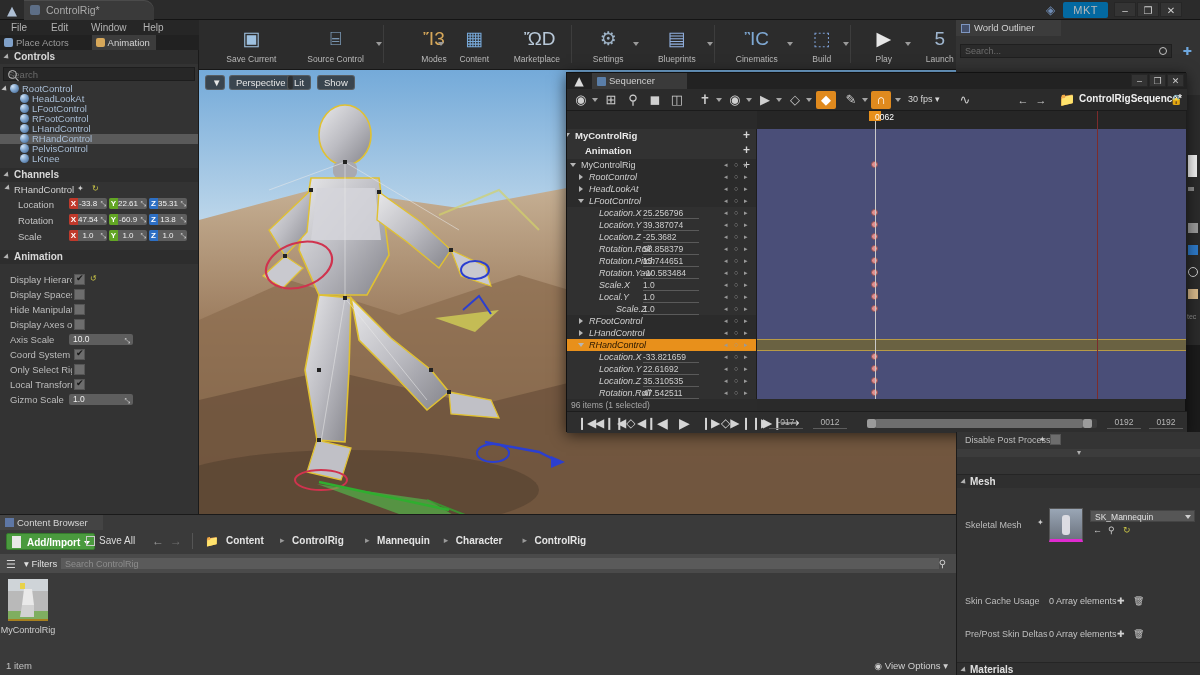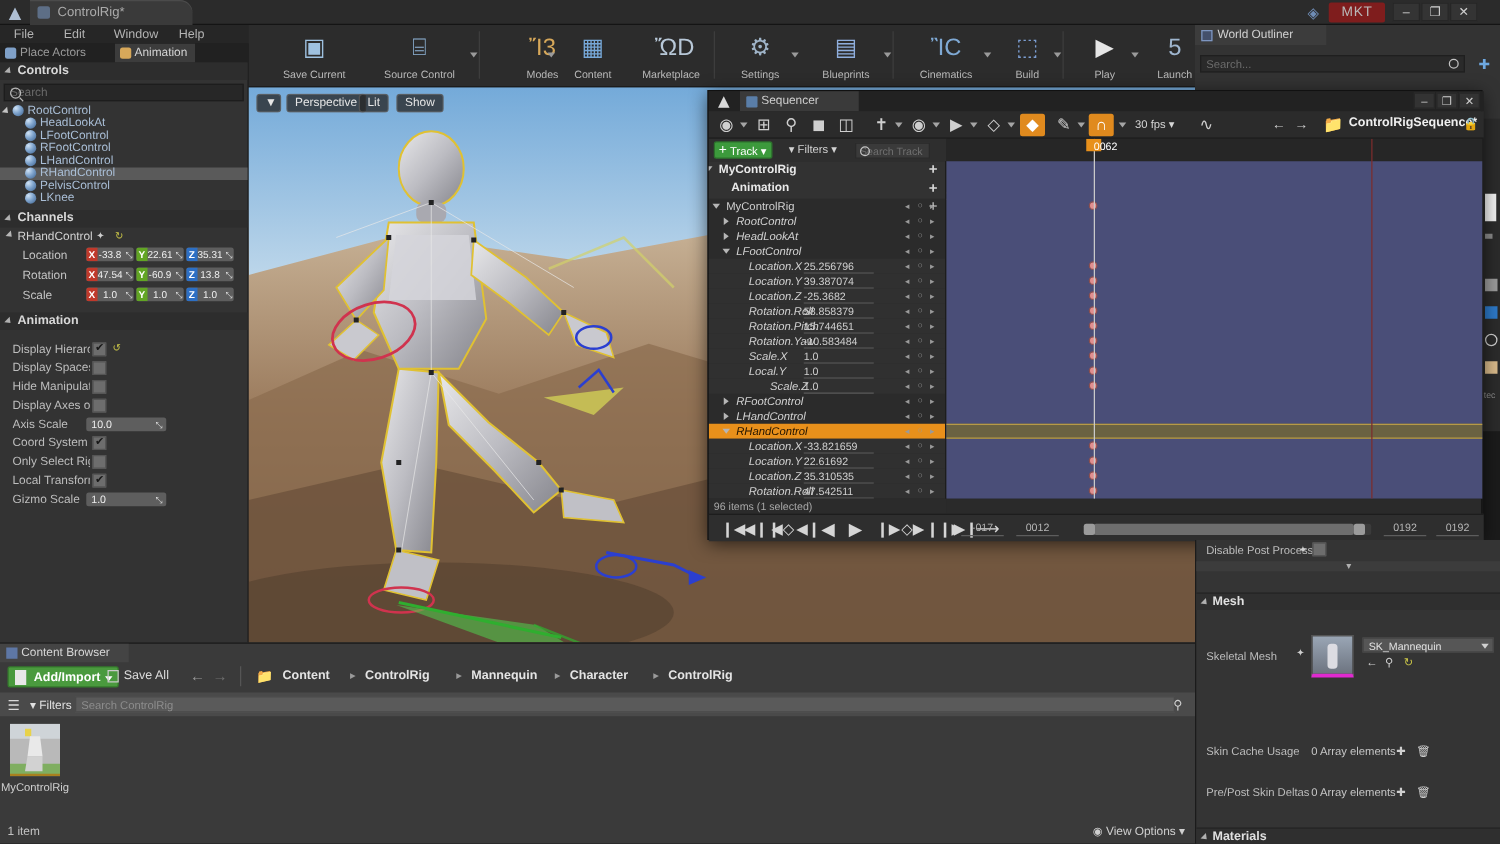--- a/index.html
+++ b/index.html
@@ -10,21 +10,21 @@
 
   
   #titlebar { left:0; top:0; width:1200px; height:20px; background:#2b2b2b;
      border-bottom:1px solid #141414; }
   #tb-logo { left:4px; top:3px; width:16px; height:15px; color:#aebfd4; font-size:13px;
      text-align:center; line-height:15px; font-family:"DejaVu Serif", serif; }
   #tb-tab { left:24px; top:0px; width:130px; height:20px; background:#3a3a3a;
      border-radius:0 10px 0 0; color:#a9a9a9; font-size:10.5px; line-height:20px; padding-left:22px;
      box-shadow:inset 0 1px 0 #4b4b4b; }
   #tb-tab-ico { left:30px; top:5px; width:10px; height:10px; background:#5d6e86; border-radius:2px; }
-  #tb-badge { right:92px; top:2px; height:16px; padding:0 10px; background:#7f1d1d;
+  #tb-badge { right:92px; top:2px; height:16px; padding:0 10px; background:#0369a1;
      color:#b9b9b9; font-size:11px; line-height:16px; letter-spacing:.5px; border-radius:2px;}
   #tb-cube { right:140px; top:3px; width:14px; height:14px; color:#6f8cb5; font-size:12px; line-height:14px;}
   .winbtn { top:2px; width:22px; height:15px; background:#343434; color:#cfcfcf; font-size:10px;
      text-align:center; line-height:15px; border:1px solid #262626; }
   #w-min{ right:64px;} #w-max{ right:41px;} #w-close{ right:18px;}
 
   
   #menubar { left:0; top:20px; width:1200px; height:15px; background:#262626; }
   .menu-item { top:0; height:15px; line-height:15px; font-size:10px; color:#b4b4b4; padding:0 7px; }
 
@@ -595,31 +595,20 @@
       <div class="abs scar" style="left:328px"></div>
       <div class="abs" style="left:341px;top:5px;font-size:9px;color:#d6d6d6"><span>30 fps</span> ▾</div>
       <div class="abs sbtn" style="left:388px">∿</div>
       <div class="abs sbtn" style="left:446px;font-size:11px">←</div>
       <div class="abs sbtn" style="left:464px;font-size:11px">→</div>
       <div class="abs sbtn" style="left:490px;color:#d8b050">📁</div>
       <div class="abs" style="left:512px;top:4px;font-size:10px;color:#efefef;font-weight:bold">ControlRigSequence*</div>
       <div class="abs sbtn" style="left:600px;font-size:10px">🔒</div>
     </div>
 
-    <div class="abs" id="seq-filterbar">
-      <div class="abs" id="trackbtn">
-        <span>Track</span>&nbsp;▾
-      </div>
-      <div class="abs" id="filtbtn">▾ <span>Filters</span> ▾</div>
-      <div class="abs" id="seqsearch">
-        <span>Search Track</span>
-        <span class="abs" style="right:3px;top:2px;width:8px;height:8px;border:1.3px solid #c4c4c4;border-radius:50%"></span>
-      </div>
-      <div class="abs" id="seqframe">0062</div>
-    </div>
 
     <div class="abs" id="seq-tracks">
         <div class="trow head">
           <span class="chd" style="left: -3px;"></span>
           <span class="ttl" style="left: 8px;">MyControlRig</span>
           <span class="plus">+</span>
         </div>
         <div class="trow head">
           <span class="ttl" style="left: 18px;">Animation</span>
           <span class="plus">+</span>

